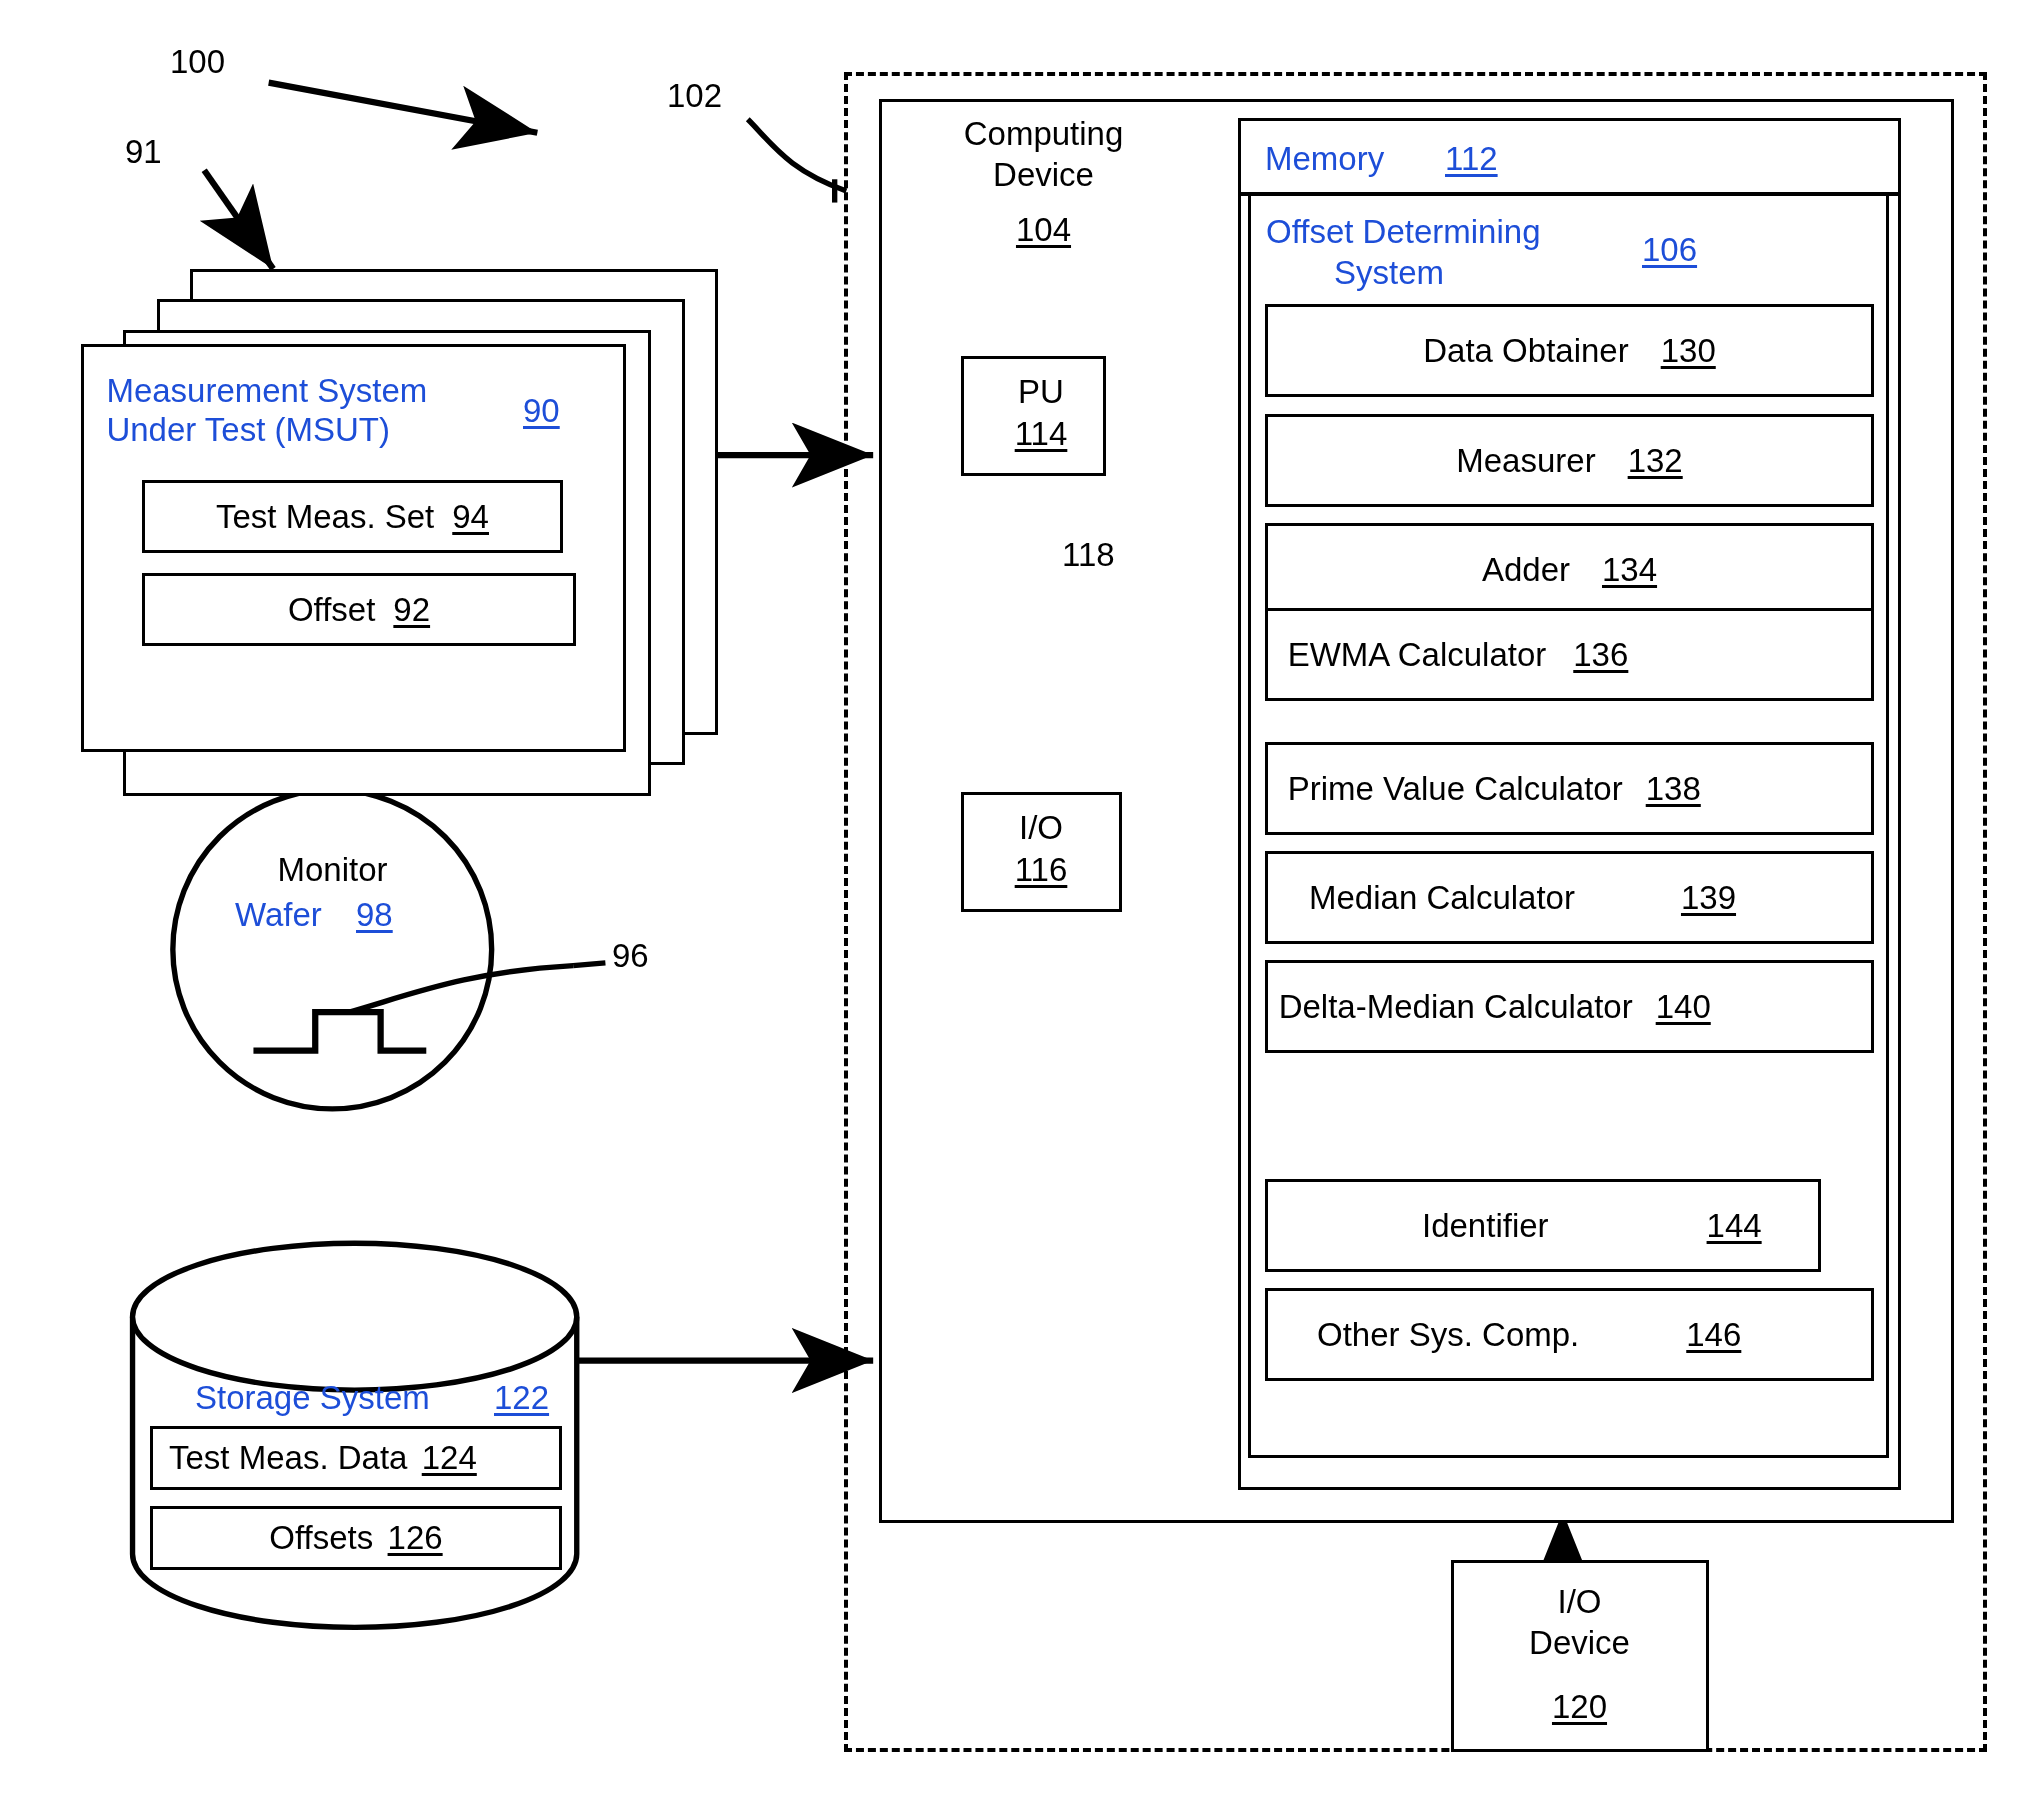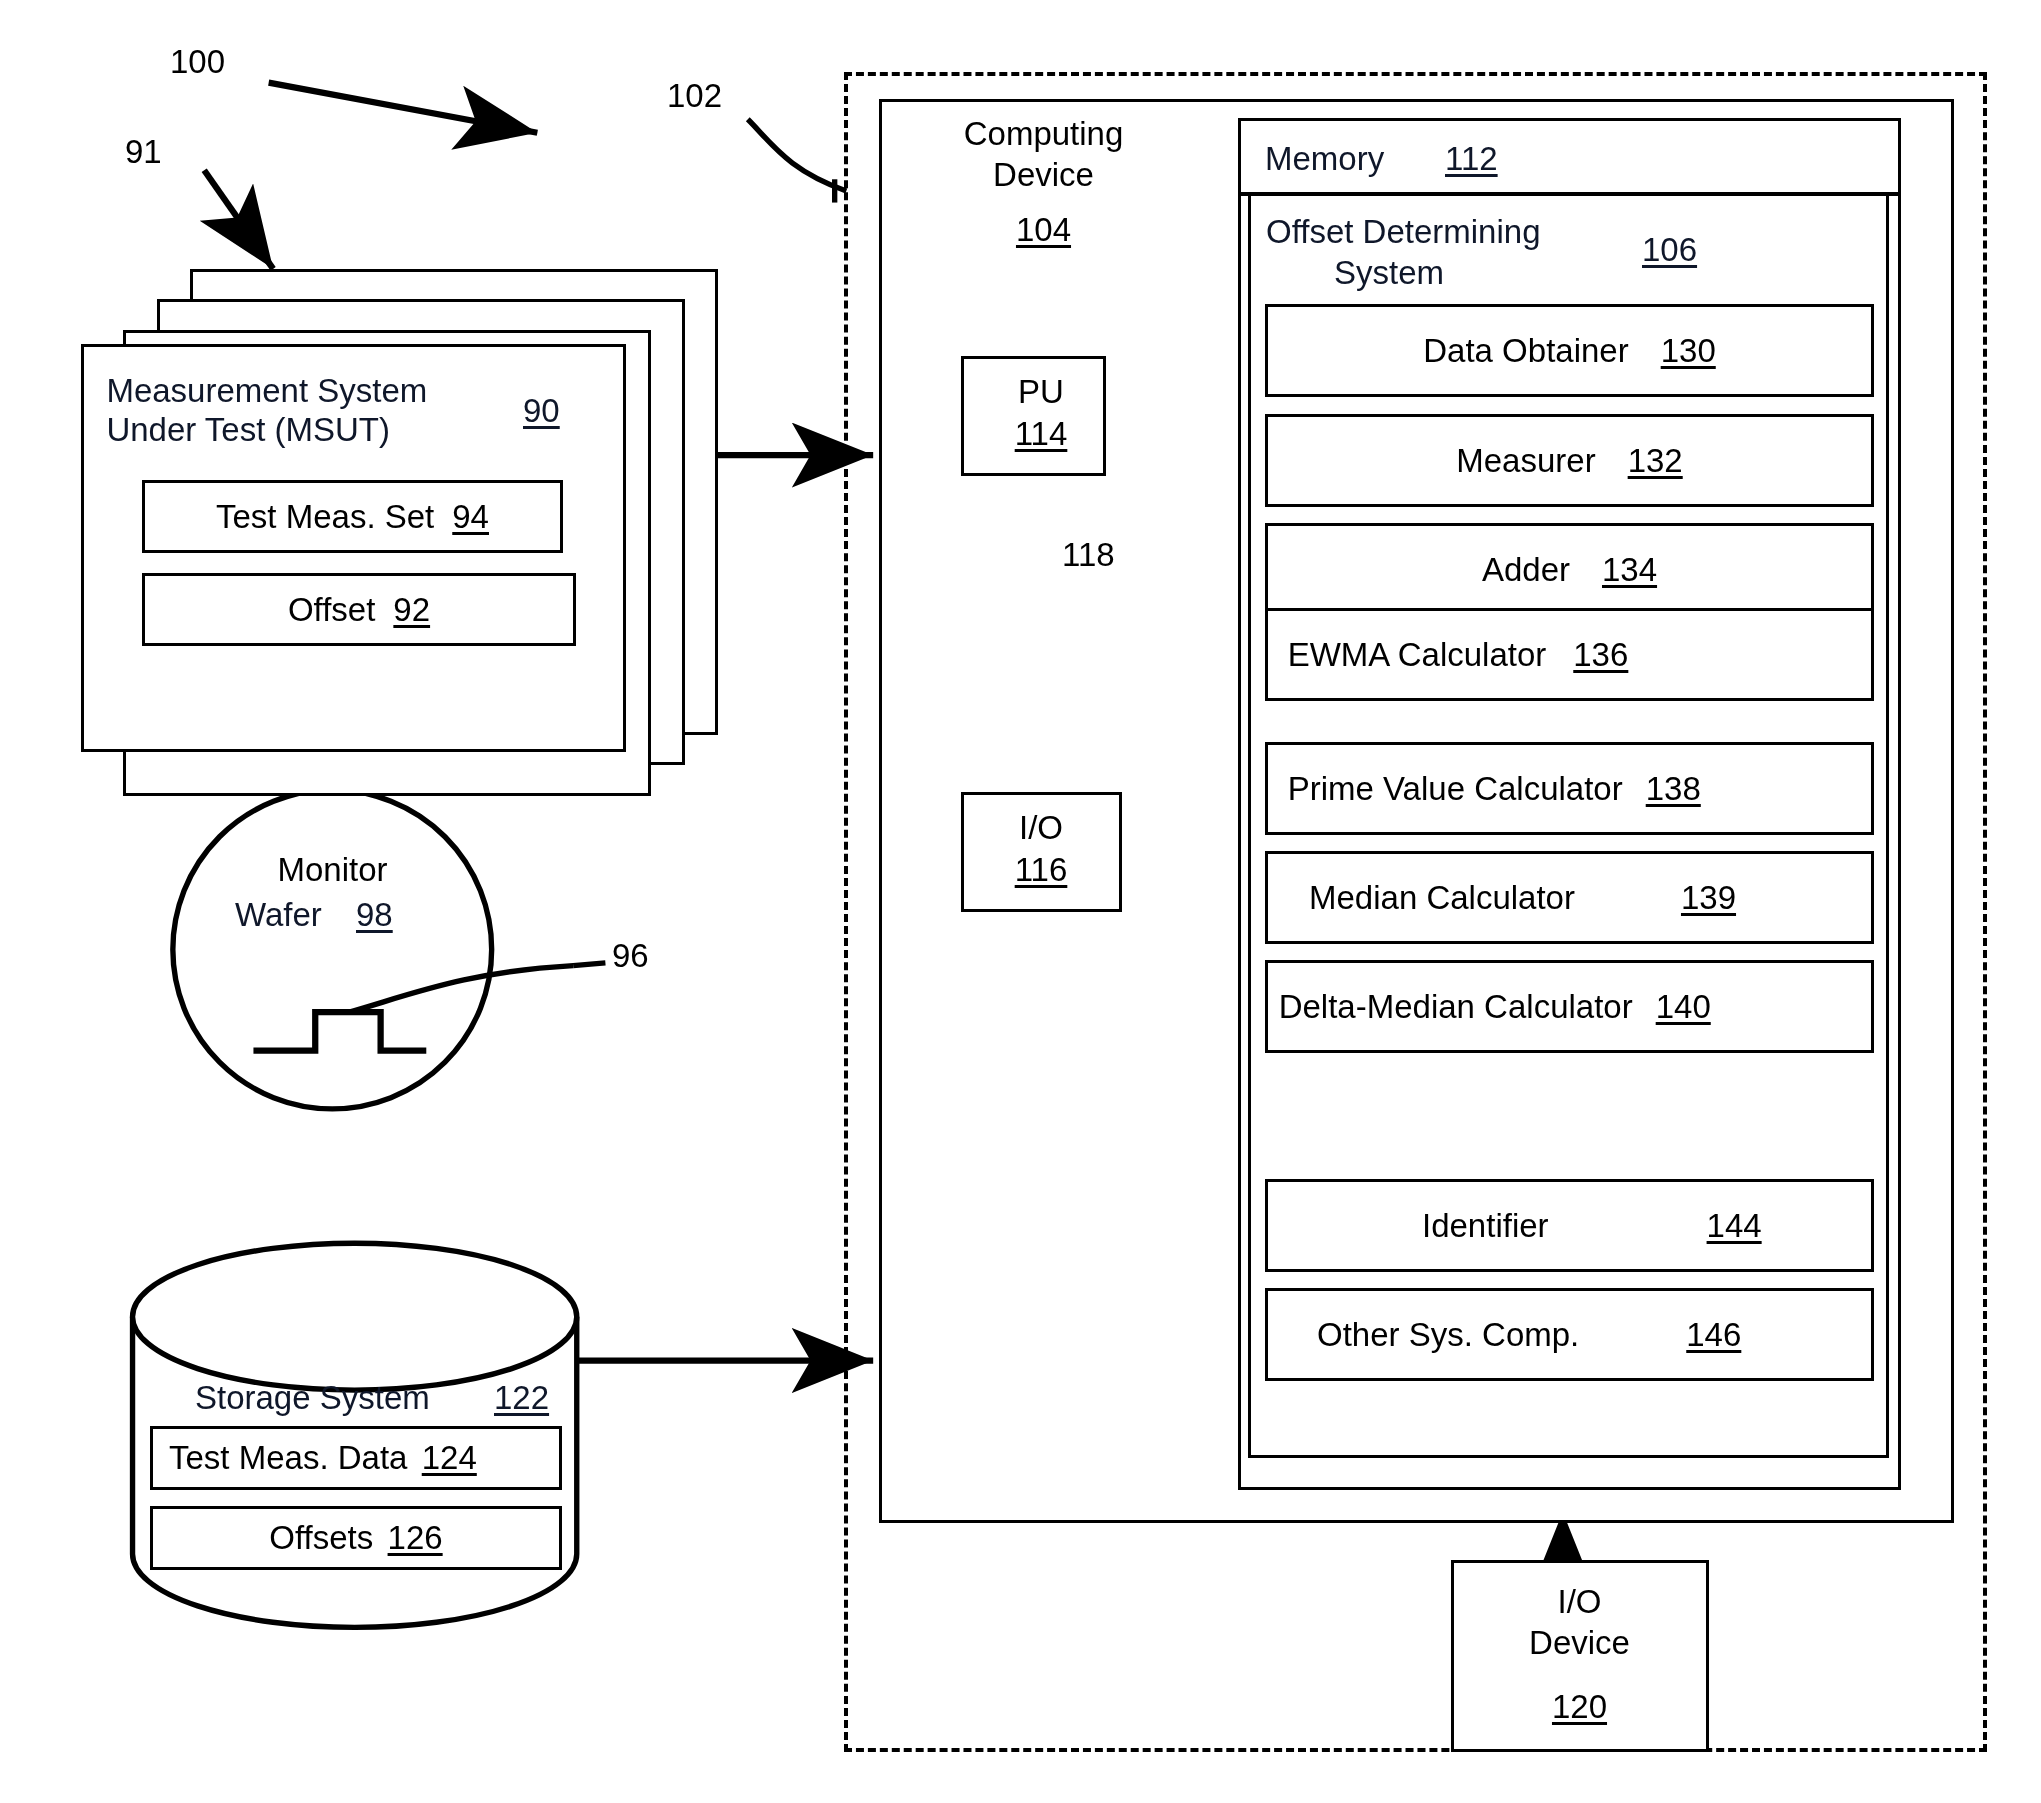--- a/index.html
+++ b/index.html
@@ -33,21 +33,21 @@
     background: transparent;
     box-sizing: border-box;
   }
 
   
   .lbl {
     position: absolute;
     font-size: 33px;
     line-height: 1.13;
     white-space: nowrap;
-    color: #0f172a;
+    color: #1d4ed8;
   }
   .lbl-c {
     position: absolute;
     font-size: 33px;
     line-height: 1.13;
     text-align: center;
     color: #000;
   }
   .ref {
     text-decoration: underline;
@@ -276,21 +276,21 @@
     <span class="nm ref">139</span>
   </div>
 
   <div class="comp-row" style="left:1265px; top:960px; width:609px; height:93px; padding-left:10.7px;">
     <span class="nm">Delta-Median Calculator</span>
     <span class="gap" style="width:23px;"></span>
     <span class="nm ref">140</span>
   </div>
 
 
-  <div class="comp-row" style="left:1265px; top:1179px; width:609px; height:93px; padding-left:154px;">
+  <div class="comp-row" style="left:1265px; top:1179px; width:556px; height:93px; padding-left:154px;">
     <span class="nm">Identifier</span>
     <span class="gap" style="width:158px;"></span>
     <span class="nm ref">144</span>
   </div>
 
   <div class="comp-row" style="left:1265px; top:1288px; width:609px; height:93px; padding-left:49px;">
     <span class="nm">Other Sys. Comp.</span>
     <span class="gap" style="width:107px;"></span>
     <span class="nm ref">146</span>
   </div>

